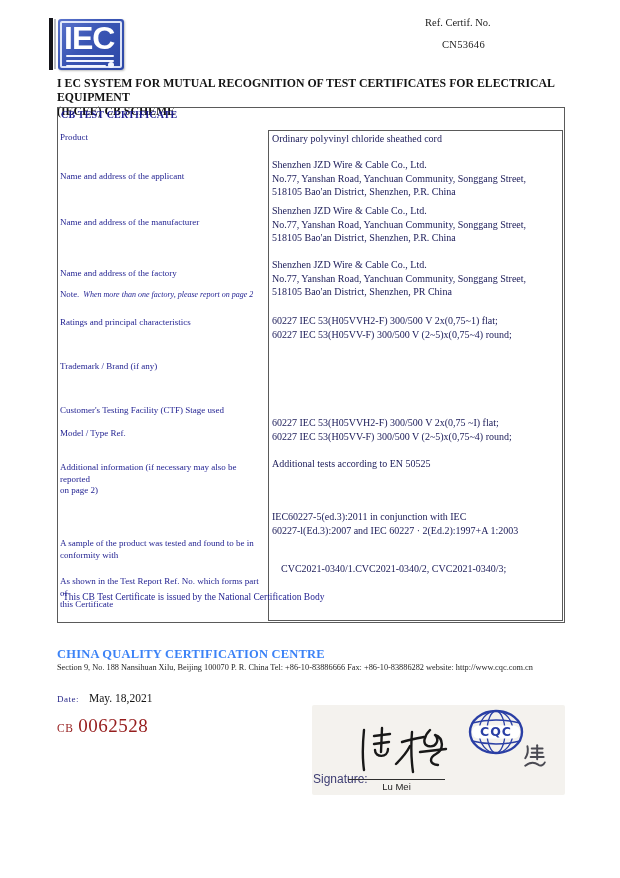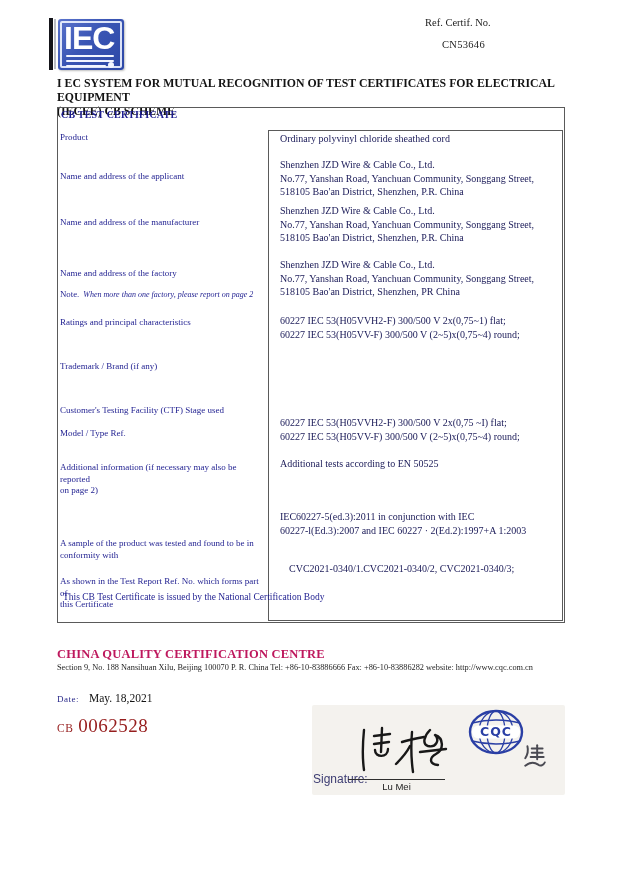--- a/index.html
+++ b/index.html
@@ -51,29 +51,29 @@
   .inner-box { left: 268px; top: 130px; width: 295px; height: 491px; border: 1px solid #5a5a5a; background: #fff; }
 
   .cert-title { left: 61px; top: 109px; font-size: 10px; font-weight: bold; color: #1d1d8f; letter-spacing: .2px; }
 
   .lbl {
     color: #1d1d8f; font-size: 9px; line-height: 1.3;
     width: 208px; white-space: pre-line;
   }
   .val {
     color: #20205c; font-size: 10px; line-height: 1.35;
-    width: 288px; white-space: pre-line; margin-left: 8px;
+    width: 288px; white-space: pre-line;
   }
   .note-line { left: 60px; top: 283px; width: 208px; color: #1d1d8f; }
   .note-word { font-size: 8.8px; }
   .note-italic { font-style: italic; font-size: 8px; }
 
   
   .issued-by { left: 63px; top: 592px; font-size: 9.5px; color: #1d1d8f; }
-  .ncb-name  { left: 57px; top: 647px; font-size: 12.5px; font-weight: bold; color: #be185d; letter-spacing: .2px; }
+  .ncb-name  { left: 57px; top: 647px; font-size: 12.5px; font-weight: bold; color: #3b82f6; letter-spacing: .2px; }
   .ncb-info  { left: 57px; top: 663px; width: 512px; font-size: 8.3px; color: #1f1f1f; }
 
   .date-row { left: 57px; top: 688px; }
   .date-label { font-size: 9px; color: #2a2a8a; letter-spacing: .5px; }
   .date-value { font-size: 11.5px; color: #141414; margin-left: 10px; }
 
   .cb-row { left: 57px; top: 715px; display: flex; align-items: baseline; }
   .cb-prefix { font-size: 11.5px; color: #961d1d; letter-spacing: .5px; }
   .cb-number { font-size: 19px; color: #961d1d; margin-left: 5px; letter-spacing: .5px; }
 

